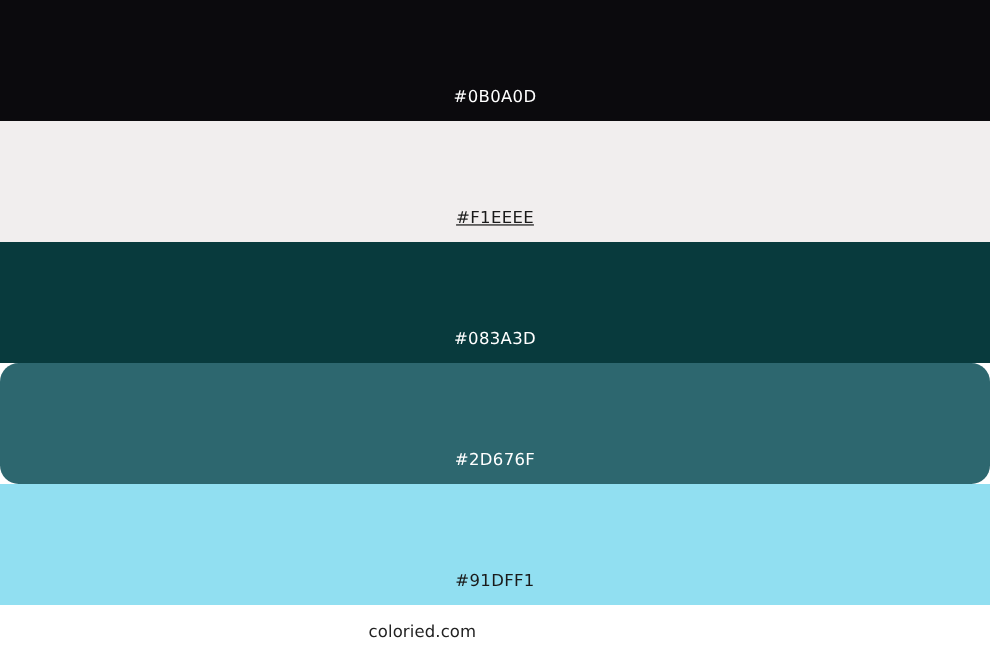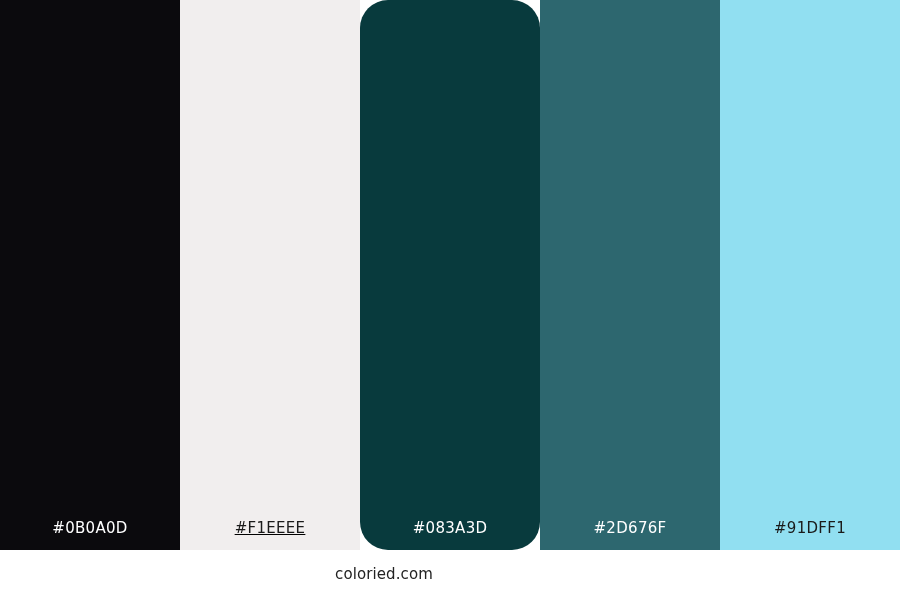--- a/index.html
+++ b/index.html
@@ -20,21 +20,21 @@
     background: #ffffff;
     display: flex;
     flex-direction: column;
   }
 
   
   .swatch-strip {
     width: 900px;
     height: 550px;
     display: flex;
-    flex-direction: row;
+    flex-direction: column;
     flex: 0 0 550px;
     justify-content: space-between;
   }
 
   .swatch {
     flex: 1 1 180px;
     height: 550px;
     position: relative;
     display: flex;
     align-items: flex-end;
@@ -87,25 +87,25 @@
   <div class="swatch-strip">
 
     <div class="swatch" style="background-color: rgb(11, 10, 13);">
       <span class="swatch-label on-dark" style="color: rgb(255, 255, 255);">#0B0A0D</span>
     </div>
 
     <div class="swatch" style="background-color: rgb(241, 238, 238); text-decoration: underline;">
       <span class="swatch-label on-light" style="color: rgb(26, 26, 26);">#F1EEEE</span>
     </div>
 
-    <div class="swatch" style="background-color: rgb(8, 58, 61); border-radius: 28px;">
+    <div class="swatch" style="background-color: rgb(8, 58, 61);">
       <span class="swatch-label on-dark" style="color: rgb(255, 255, 255);">#083A3D</span>
     </div>
 
-    <div class="swatch" style="background-color: rgb(45, 103, 111);">
+    <div class="swatch" style="background-color: rgb(45, 103, 111); border-radius: 17px;">
       <span class="swatch-label on-dark" style="color: rgb(255, 255, 255);">#2D676F</span>
     </div>
 
     <div class="swatch" style="background-color: rgb(145, 223, 241);">
       <span class="swatch-label on-light" style="color: rgb(26, 26, 26);">#91DFF1</span>
     </div>
 
   </div>
 
   <div class="footer">

